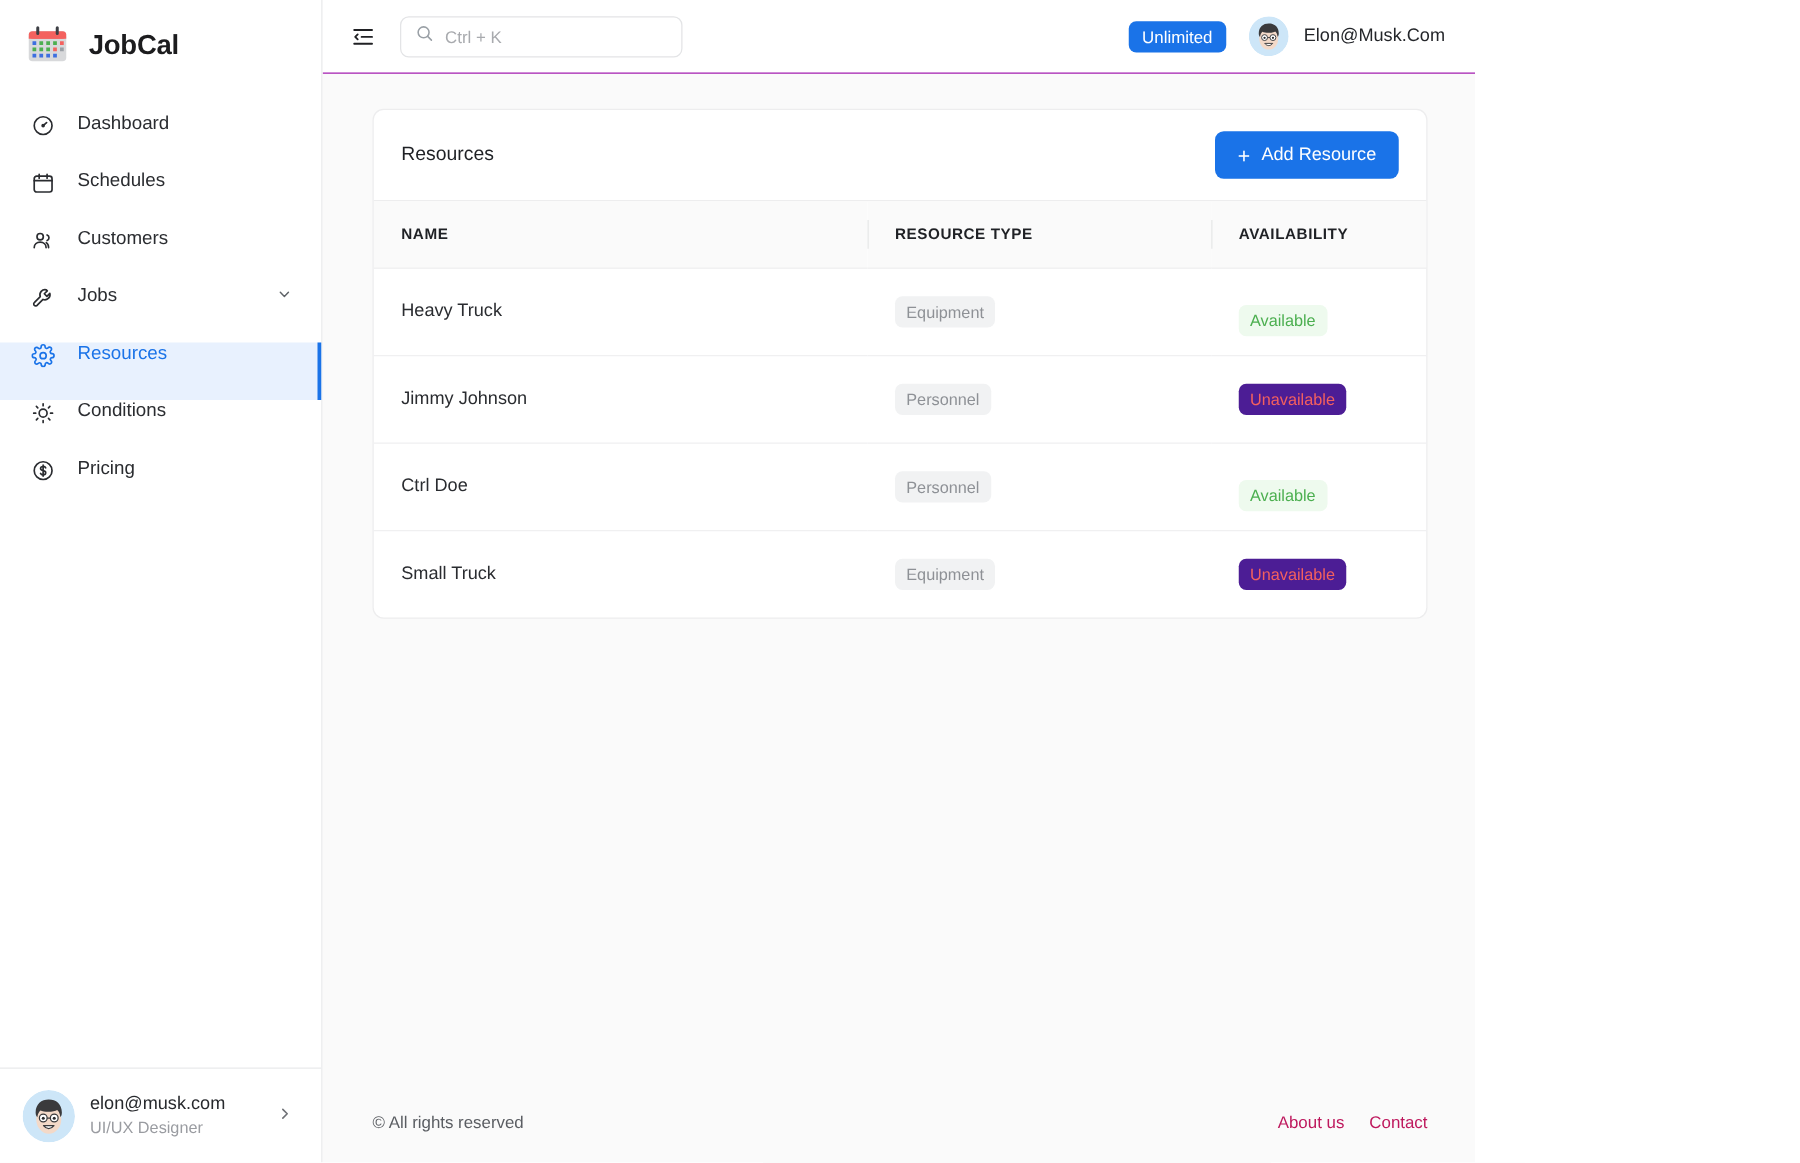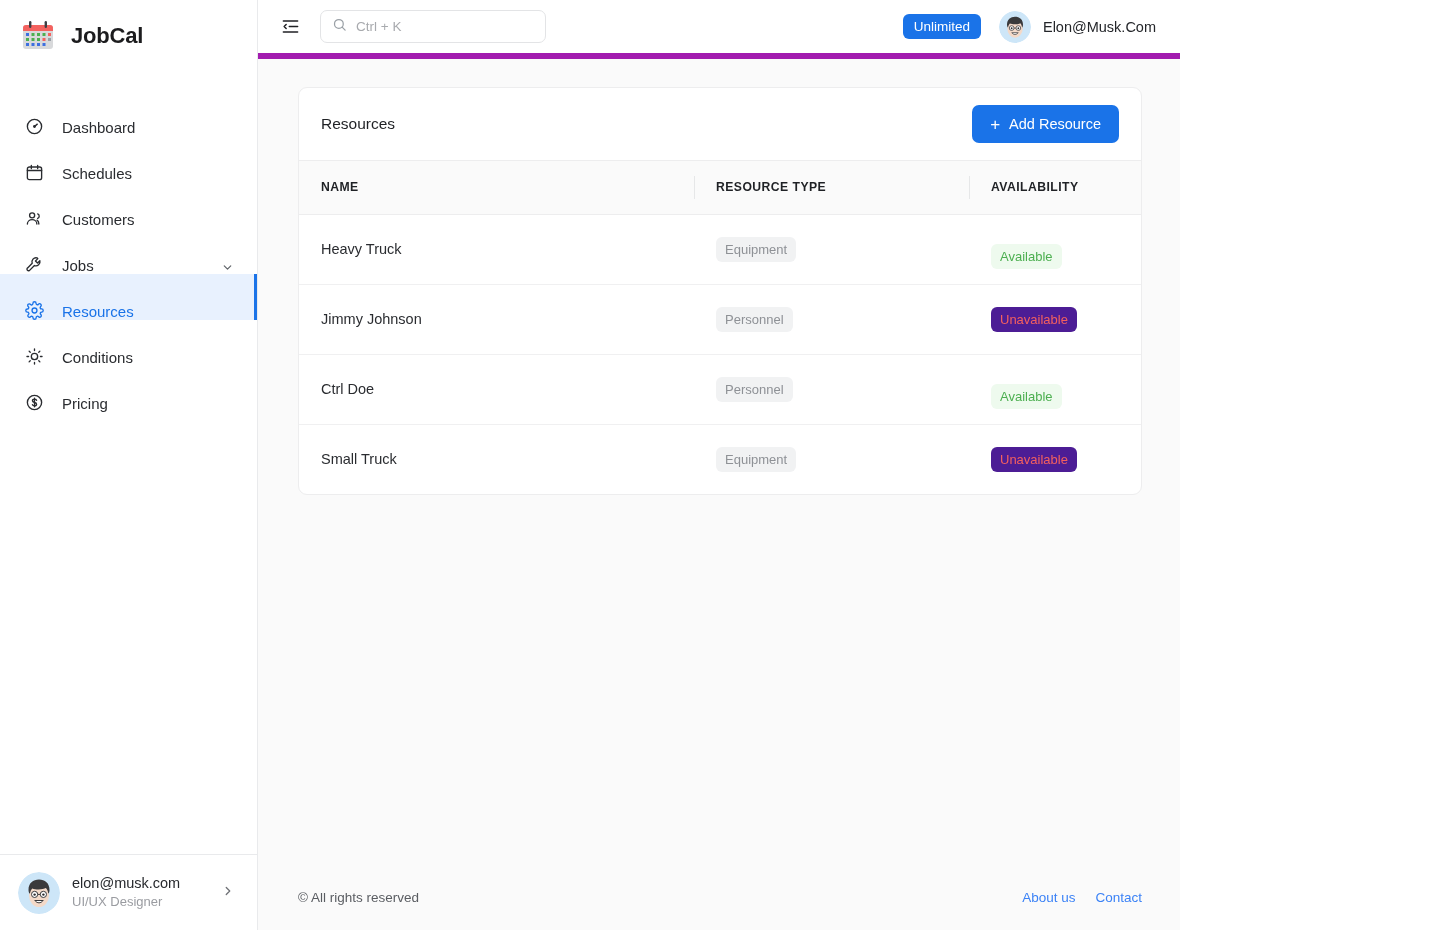--- a/index.html
+++ b/index.html
@@ -25,21 +25,21 @@
     padding: 12px 0 0 18px;
     height: 60px;
   }
   .brand-logo { width: 40px; height: 40px; display:block; }
   .brand-name {
     font-size: 22px; font-weight: 700; color: #1c1c1e;
     letter-spacing: -0.2px;
   }
   .nav { margin-top: 30px; display: flex; flex-direction: column; }
   .nav-item {
-    display: flex; align-items: flex-end;
+    display: flex; align-items: flex-start;
     height: 46px; padding: 0 20px 0 24px;
     gap: 18px; cursor: pointer;
     color: #2a2c30; font-size: 15px;
     border-right: 3px solid transparent;
     position: relative;
   }
   .nav-item .nav-ico { width: 20px; height: 20px; flex: 0 0 20px; display:flex; align-items:center; justify-content:center; }
   .nav-item .nav-ico svg { display:block; }
   .nav-item.active {
     background: #e8f1fe;
@@ -64,21 +64,21 @@
   
   .main {
     flex: 1 1 auto; height: 930px;
     display: flex; flex-direction: column;
     background: #fafafa;
     min-width: 0;
   }
   .topbar {
     height: 59px; flex: 0 0 59px;
     background: #ffffff;
-    border-bottom: 6px solid #a21caf;
+    border-bottom: 1px solid #a21caf;
     display: flex; align-items: center;
     padding: 0 24px 0 18px;
     justify-content: center;
   }
   .collapse-btn {
     width: 28px; height: 28px; display:flex; align-items:center; justify-content:center;
     cursor: pointer; color: #202124; flex: 0 0 28px;
   }
   .search-wrap {
     margin-left: 16px;
@@ -170,21 +170,21 @@
 
   .content-spacer { flex: 1 1 auto; }
   .footer {
     height: 66px; flex: 0 0 66px;
     display: flex; align-items: center;
     padding: 0 38px 0 40px;
     font-size: 13.5px; color: #5a5d62;
   }
   .footer-left { flex: 1 1 auto; }
   .footer-links { display: flex; gap: 20px; }
-  .footer-links a { color: #3b82f6; text-decoration: none; cursor: pointer; }
+  .footer-links a { color: #be185d; text-decoration: none; cursor: pointer; }
 </style>
 </head>
 <body>
 
 <div class="app">
 
   <aside class="sidebar">
 
     <div class="brand">
       <span class="brand-logo">

